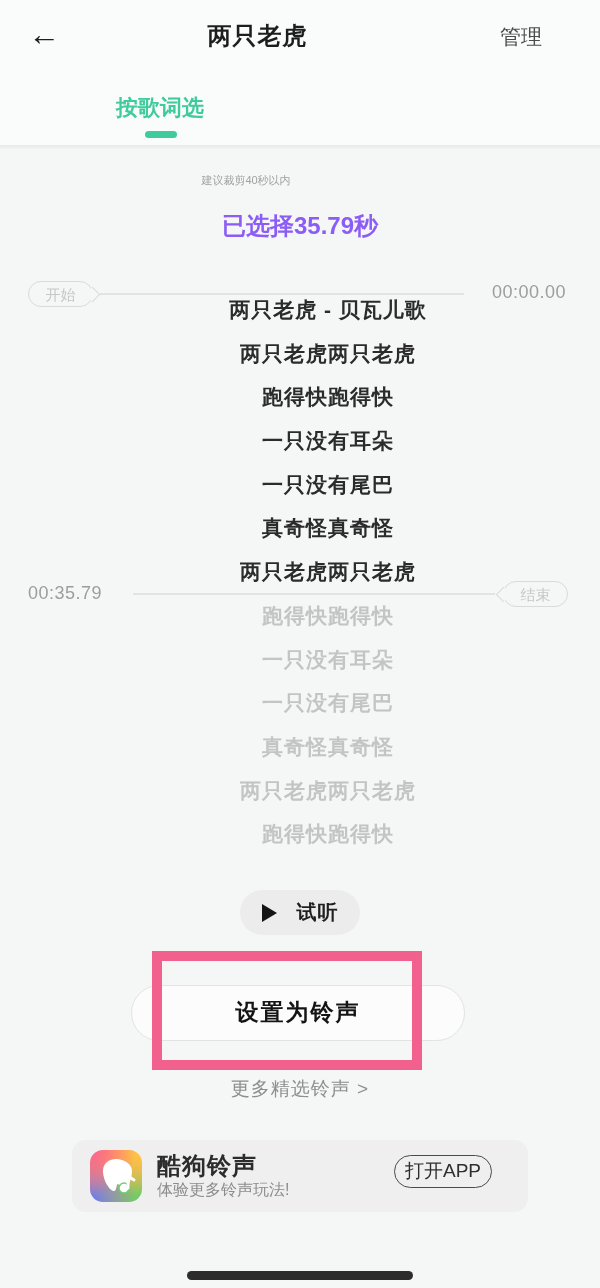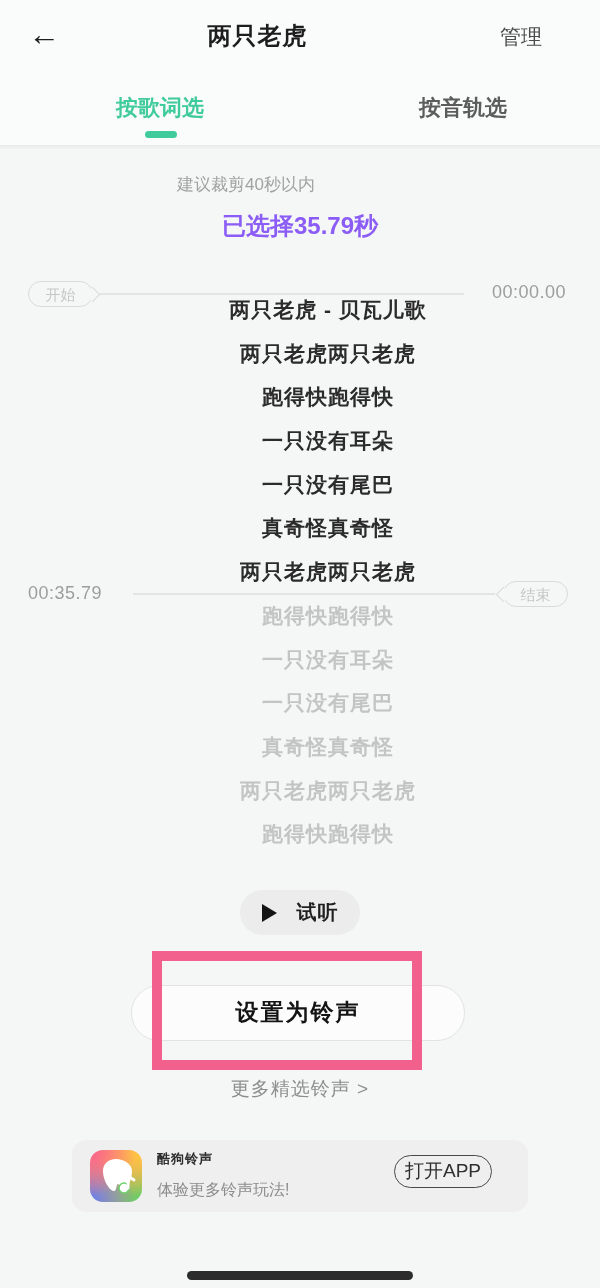--- a/index.html
+++ b/index.html
@@ -18,21 +18,21 @@
   .page-title{position:absolute;left:150px;top:20px;width:215px;text-align:center;
     font-size:24px;font-weight:700;color:#1d1d1d;letter-spacing:1px;}
   .manage-btn{position:absolute;right:58px;top:23px;font-size:21px;color:#4c4c4c;cursor:pointer;}
   
   .tab{position:absolute;top:93px;font-size:22px;font-weight:600;cursor:pointer;}
   .tab-active{left:100px;width:120px;text-align:center;}
   .tab-inactive{left:403px;width:120px;text-align:center;color:#5c5c5c;}
   .tab-underline{position:absolute;left:145px;top:131px;width:32px;height:7px;border-radius:4px;}
   
   .hint-text{position:absolute;left:0;top:173px;width:492px;text-align:center;
-    font-size:17px;color:#a1a1a1;}
+    font-size:11px;color:#a1a1a1;}
   .duration-text{position:absolute;left:0;top:210px;width:600px;text-align:center;
     font-size:24px;font-weight:700;color:#8b5cf6;}
   
   .marker-line{position:absolute;height:2px;background:#e2e3e3;}
   .marker-pill{position:absolute;height:26px;border:1.5px solid #dadada;border-radius:14px;
     background:#f5f6f6;color:#c7c7c7;font-size:15px;line-height:26px;text-align:center;
     box-sizing:border-box;cursor:grab;}
   .pill-tip{position:absolute;width:11px;height:11px;background:#f5f6f6;box-sizing:border-box;}
   .tip-right{right:-6px;top:6.5px;transform:rotate(45deg);
     border-top:1.5px solid #dadada;border-right:1.5px solid #dadada;}
@@ -62,42 +62,41 @@
   .banner{position:absolute;left:72px;top:1140px;width:456px;height:72px;border-radius:14px;
     background:#efefef;cursor:pointer;}
   .banner-icon{position:absolute;left:18px;top:10px;width:52px;height:52px;border-radius:13px;
     background:
       radial-gradient(at 0% 0%, #f9618f, rgba(249,97,143,0) 62%),
       radial-gradient(at 100% 0%, #ffc93e, rgba(255,201,62,0) 62%),
       radial-gradient(at 0% 100%, #5a7df4, rgba(90,125,244,0) 62%),
       radial-gradient(at 100% 100%, #57d465, rgba(87,212,101,0) 65%),
       #ff9e62;
     overflow:hidden;}
-  .banner-title{position:absolute;left:85px;top:10px;font-size:13px;font-weight:700;color:#2c2c2c;letter-spacing:1px;}
+  .banner-title{position:absolute;left:85px;top:10px;font-size:24px;font-weight:700;color:#2c2c2c;letter-spacing:1px;}
   .banner-sub{position:absolute;left:85px;top:40px;font-size:16px;color:#8c8c8c;}
   .open-app-btn{position:absolute;left:322px;top:15px;width:98px;height:33px;border-radius:17px;
     border:1.5px solid #4a4a4a;box-sizing:border-box;background:transparent;
     text-align:center;line-height:30px;font-size:19px;color:#2e2e2e;cursor:pointer;}
   
   .home-indicator{position:absolute;left:187px;top:1271px;width:226px;height:9px;border-radius:5px;
     background:#2c2c2c;}
 </style>
 </head>
 <body>
 
 <div class="frame">
 
   <div class="top-section"></div>
   <div class="hdr-divider"></div>
   <div class="back-icon">←</div>
   <div class="page-title">两只老虎</div>
   <div class="manage-btn">管理</div>
 
   <div class="tab tab-active" style="color:#3fcb9b">按歌词选</div>
-  <div class="tab tab-inactive">按音轨选</div>
   <div class="tab-underline" style="background:#3fcb9b"></div>
 
   <div class="hint-text">建议裁剪40秒以内</div>
   <div class="duration-text">已选择35.79秒</div>
 
   <div class="marker-line" style="left:100px;top:293px;width:364px;"></div>
   <div class="marker-pill" style="left:28px;top:281px;width:65px;">
     <span>开始</span>
     <span class="pill-tip tip-right"></span>
   </div>

